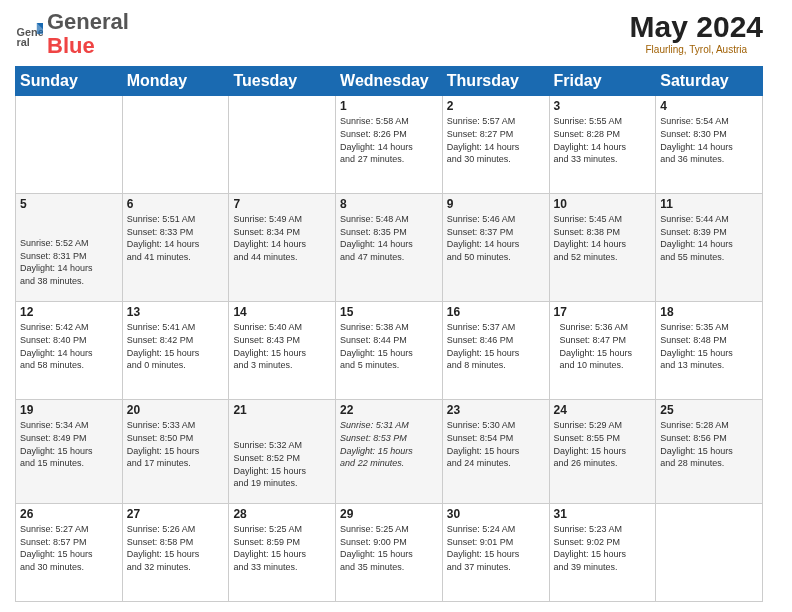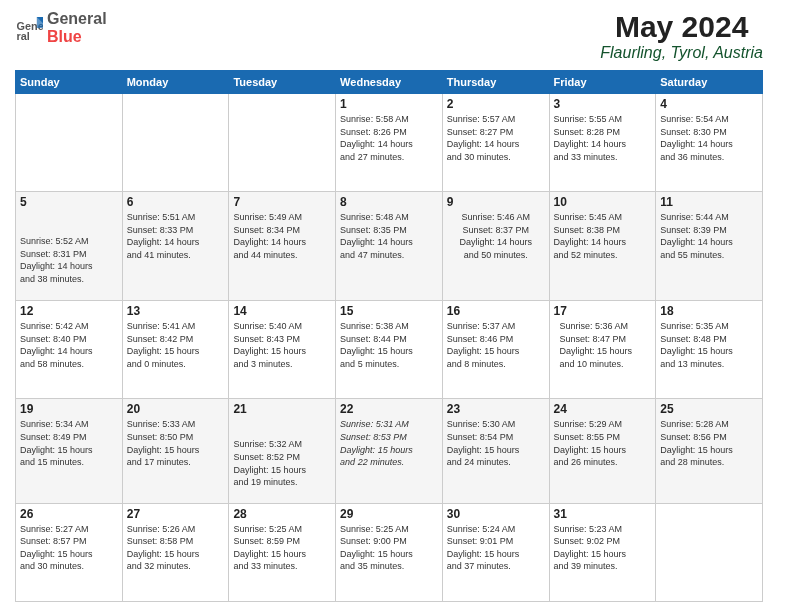--- a/index.html
+++ b/index.html
@@ -22,53 +22,52 @@
       justify-content: space-between;
       align-items: flex-start;
       margin-bottom: 8px;
     }
     .logo {
       display: flex;
       align-items: center;
       gap: 4px;
     }
     .logo-text {
-      font-size: 16px;
+      font-size: 22px;
       font-weight: bold;
       line-height: 1.1;
     }
     .logo-general { color: #555; }
     .logo-blue { color: #ef4444; }
     .logo-icon {
       width: 28px;
       height: 28px;
     }
     .title-block {
       text-align: center;
     }
     .month-year {
       font-size: 30px;
       font-weight: bold;
       color: #222;
     }
     .location {
-      font-size: 16px;
-      color: #14532d;
-      font-style: italic;
+      font-size: 10px;
+      color: #a16207;
     }
     .calendar {
       border-collapse: collapse;
       width: 100%;
       flex: 1;
       table-layout: fixed;
     }
     .calendar th {
       background: #1a6ab1;
       color: #fff;
-      font-size: 11px;
+      font-size: 16px;
       font-weight: bold;
       padding: 5px 4px;
       text-align: left;
       border: 1px solid #1a6ab1;
     }
     .calendar td {
       border: 1px solid #ccc;
       vertical-align: top;
       padding: 3px 4px;
       font-size: 9.5px;
@@ -189,21 +188,21 @@
           </td>
           <td>
             <div class="day-number">8</div>
             <div class="day-info" style="white-space: pre-line;">Sunrise: 5:48 AM
 Sunset: 8:35 PM
 Daylight: 14 hours
 and 47 minutes.</div>
           </td>
           <td>
             <div class="day-number">9</div>
-            <div class="day-info" style="white-space: pre-line; text-align: center;">Sunrise: 5:46 AM
+            <div class="day-info" style="white-space: pre-line;">Sunrise: 5:46 AM
 Sunset: 8:37 PM
 Daylight: 14 hours
 and 50 minutes.</div>
           </td>
           <td>
             <div class="day-number">10</div>
             <div class="day-info" style="white-space: pre-line;">Sunrise: 5:45 AM
 Sunset: 8:38 PM
 Daylight: 14 hours
 and 52 minutes.</div>

